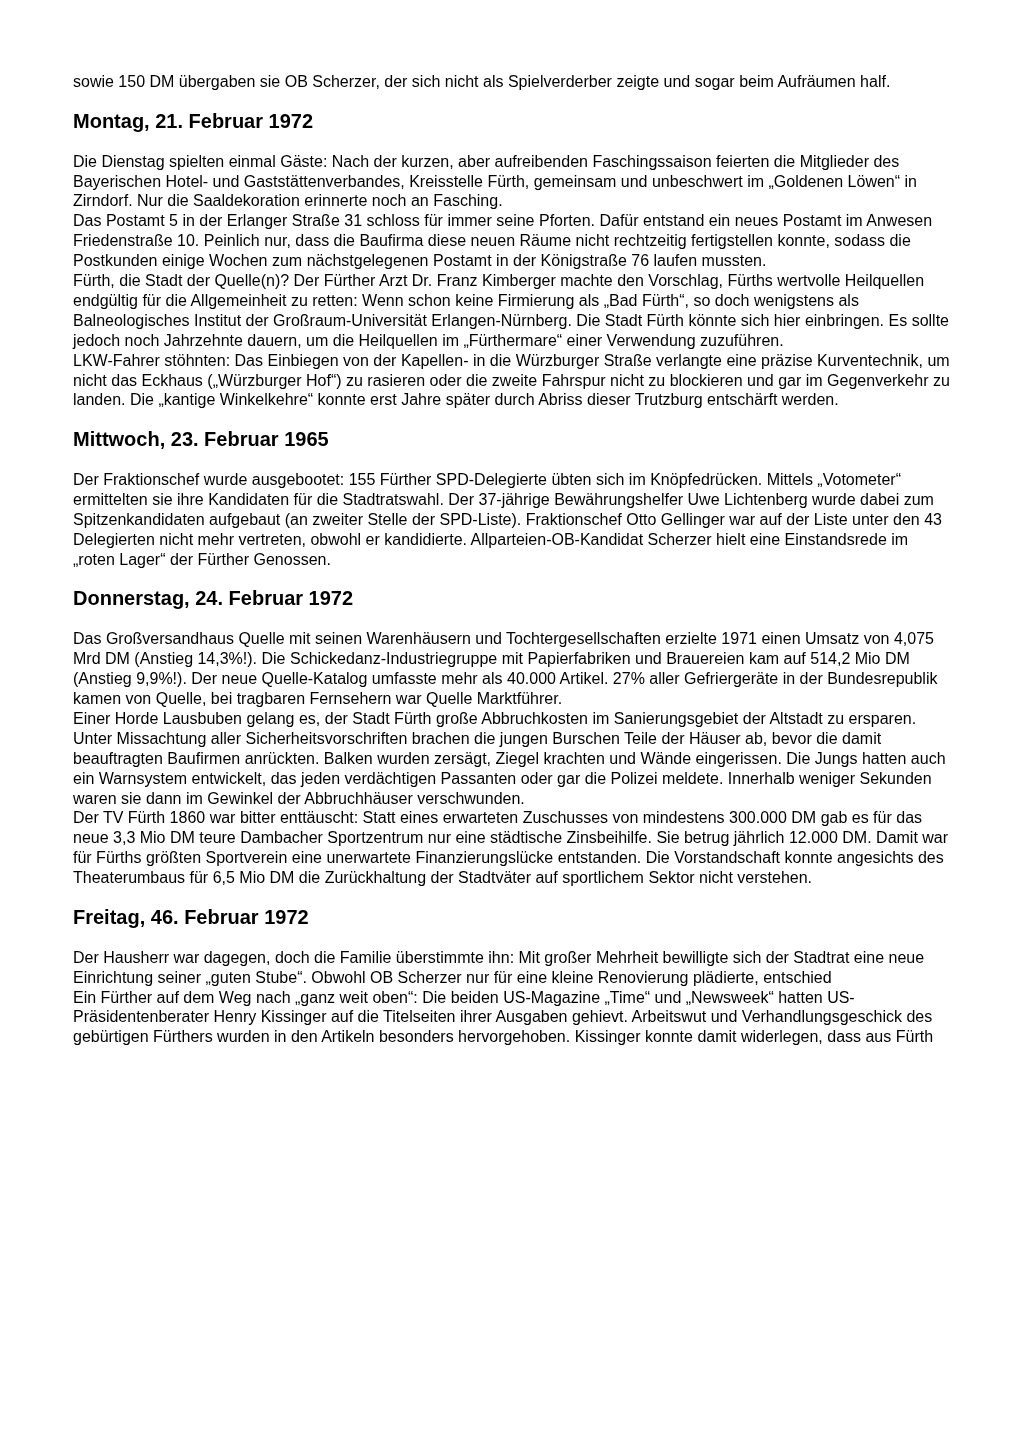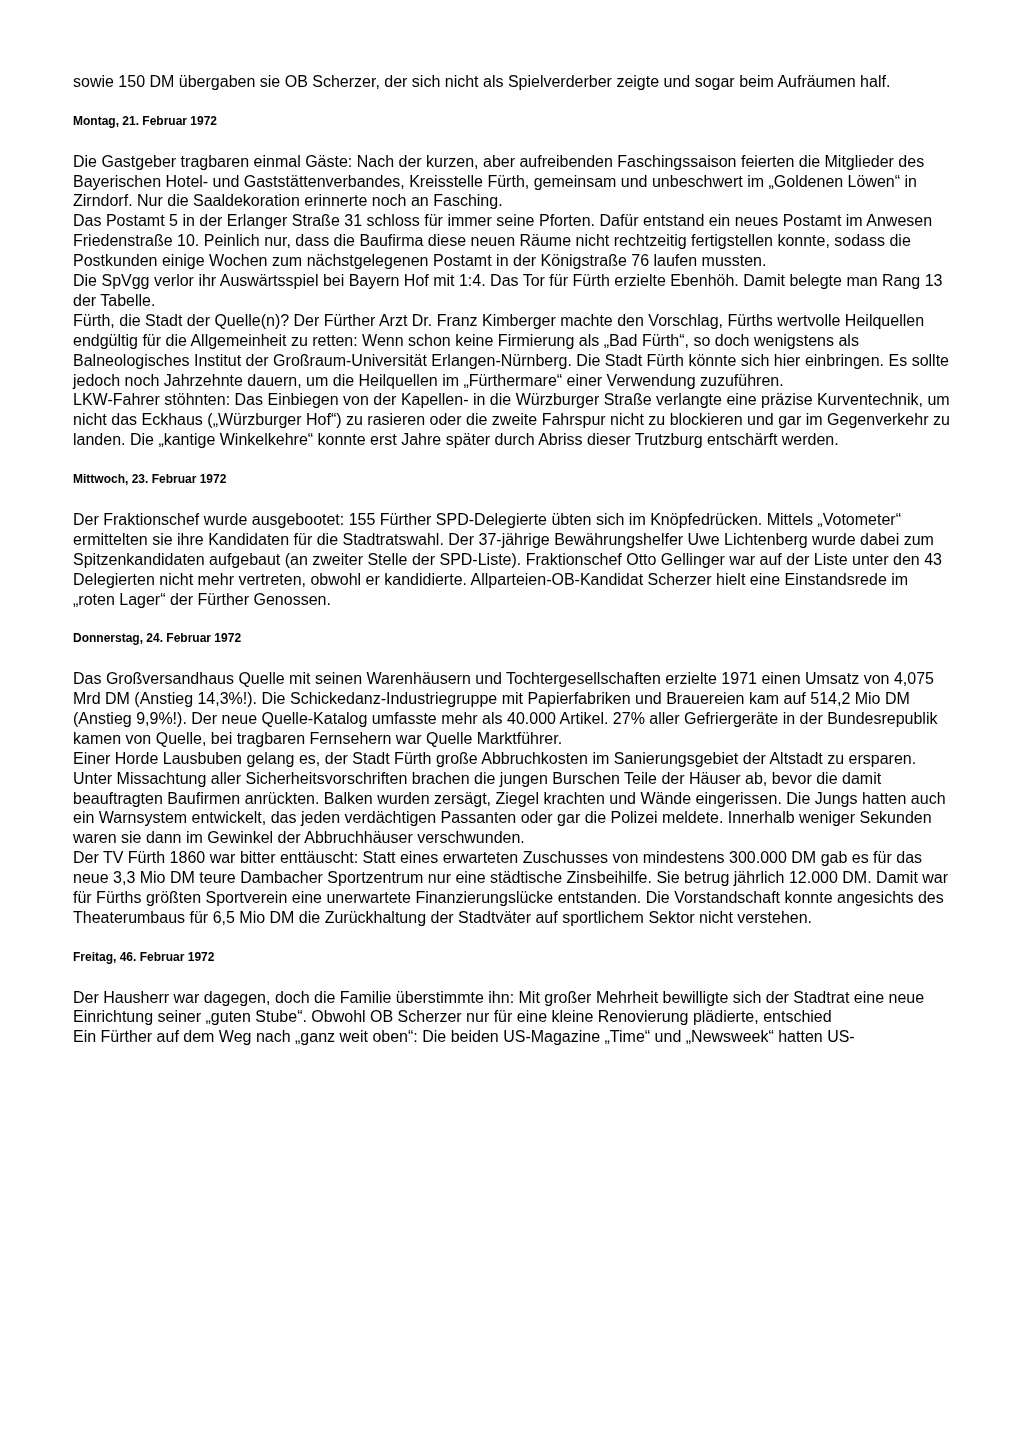--- a/index.html
+++ b/index.html
@@ -25,21 +25,21 @@
     font-size: 16px;
     line-height: 19.9px;
     text-align: left;
   }
   .para {
     margin: 0;
     padding: 0;
   }
   .heading {
     font-weight: bold;
-    font-size: 12px;
+    font-size: 20px;
     line-height: 19.9px;
     margin: 19.9px 0;
   }
   .page-number {
     position: absolute;
     top: 1380px;
     left: 0;
     width: 100%;
     text-align: center;
     font-family: "Liberation Serif", serif;
@@ -50,28 +50,27 @@
 </style>
 </head>
 <body>
 
 <div class="page">
   <div class="content">
 
     <p class="para">sowie 150 DM übergaben sie OB Scherzer, der sich nicht als Spielverderber zeigte und sogar beim Aufräumen half.</p>
 
     <div class="heading">Montag, 21. Februar 1972</div>
-    <p class="para">Die Gastgeber tragbaren einmal Gäste: Nach der kurzen, aber aufreibenden Faschingssaison feierten die Mitglieder des Bayerischen Hotel- und Gaststättenverbandes, Kreisstelle Fürth, gemeinsam und unbeschwert im „Goldenen Löwen“ in Zirndorf. Nur die Saaldekoration erinnerte noch an Fasching.</p>
+    <p class="para">Die Dienstag spielten einmal Gäste: Nach der kurzen, aber aufreibenden Faschingssaison feierten die Mitglieder des Bayerischen Hotel- und Gaststättenverbandes, Kreisstelle Fürth, gemeinsam und unbeschwert im „Goldenen Löwen“ in Zirndorf. Nur die Saaldekoration erinnerte noch an Fasching.</p>
     <p class="para">Das Postamt 5 in der Erlanger Straße 31 schloss für immer seine Pforten. Dafür entstand ein neues Postamt im Anwesen Friedenstraße 10. Peinlich nur, dass die Baufirma diese neuen Räume nicht rechtzeitig fertigstellen konnte, sodass die Postkunden einige Wochen zum nächstgelegenen Postamt in der Königstraße 76 laufen mussten.</p>
-    <p class="para">Die SpVgg verlor ihr Auswärtsspiel bei Bayern Hof mit 1:4. Das Tor für Fürth erzielte Ebenhöh. Damit belegte man Rang 13 der Tabelle.</p>
 
     <p class="para">Fürth, die Stadt der Quelle(n)? Der Fürther Arzt Dr. Franz Kimberger machte den Vorschlag, Fürths wertvolle Heilquellen endgültig für die Allgemeinheit zu retten: Wenn schon keine Firmierung als „Bad Fürth“, so doch wenigstens als Balneologisches Institut der Großraum-Universität Erlangen-Nürnberg. Die Stadt Fürth könnte sich hier einbringen. Es sollte jedoch noch Jahrzehnte dauern, um die Heilquellen im „Fürthermare“ einer Verwendung zuzuführen.</p>
     <p class="para">LKW-Fahrer stöhnten: Das Einbiegen von der Kapellen- in die Würzburger Straße verlangte eine präzise Kurventechnik, um nicht das Eckhaus („Würzburger Hof“) zu rasieren oder die zweite Fahrspur nicht zu blockieren und gar im Gegenverkehr zu landen. Die „kantige Winkelkehre“ konnte erst Jahre später durch Abriss dieser Trutzburg entschärft werden.</p>
 
-    <div class="heading">Mittwoch, 23. Februar 1972</div>
+    <div class="heading">Mittwoch, 23. Februar 1965</div>
     <p class="para">Der Fraktionschef wurde ausgebootet: 155 Fürther SPD-Delegierte übten sich im Knöpfedrücken. Mittels „Votometer“ ermittelten sie ihre Kandidaten für die Stadtratswahl. Der 37-jährige Bewährungshelfer Uwe Lichtenberg wurde dabei zum Spitzenkandidaten aufgebaut (an zweiter Stelle der SPD-Liste). Fraktionschef Otto Gellinger war auf der Liste unter den 43 Delegierten nicht mehr vertreten, obwohl er kandidierte. Allparteien-OB-Kandidat Scherzer hielt eine Einstandsrede im „roten Lager“ der Fürther Genossen.</p>
 
     <div class="heading">Donnerstag, 24. Februar 1972</div>
     <p class="para">Das Großversandhaus Quelle mit seinen Warenhäusern und Tochtergesellschaften erzielte 1971 einen Umsatz von 4,075 Mrd DM (Anstieg 14,3%!). Die Schickedanz-Industriegruppe mit Papierfabriken und Brauereien kam auf 514,2 Mio DM (Anstieg 9,9%!). Der neue Quelle-Katalog umfasste mehr als 40.000 Artikel. 27% aller Gefriergeräte in der Bundesrepublik kamen von Quelle, bei tragbaren Fernsehern war Quelle Marktführer.</p>
     <p class="para">Einer Horde Lausbuben gelang es, der Stadt Fürth große Abbruchkosten im Sanierungsgebiet der Altstadt zu ersparen. Unter Missachtung aller Sicherheitsvorschriften brachen die jungen Burschen Teile der Häuser ab, bevor die damit beauftragten Baufirmen anrückten. Balken wurden zersägt, Ziegel krachten und Wände eingerissen. Die Jungs hatten auch ein Warnsystem entwickelt, das jeden verdächtigen Passanten oder gar die Polizei meldete. Innerhalb weniger Sekunden waren sie dann im Gewinkel der Abbruchhäuser verschwunden.</p>
     <p class="para">Der TV Fürth 1860 war bitter enttäuscht: Statt eines erwarteten Zuschusses von mindestens 300.000 DM gab es für das neue 3,3 Mio DM teure Dambacher Sportzentrum nur eine städtische Zinsbeihilfe. Sie betrug jährlich 12.000 DM. Damit war für Fürths größten Sportverein eine unerwartete Finanzierungslücke entstanden. Die Vorstandschaft konnte angesichts des Theaterumbaus für 6,5 Mio DM die Zurückhaltung der Stadtväter auf sportlichem Sektor nicht verstehen.</p>
 
     <div class="heading">Freitag, 46. Februar 1972</div>
     <p class="para">Der Hausherr war dagegen, doch die Familie überstimmte ihn: Mit großer Mehrheit bewilligte sich der Stadtrat eine neue Einrichtung seiner „guten Stube“. Obwohl OB Scherzer nur für eine kleine Renovierung plädierte, entschied</p>
     <p class="para">Ein Fürther auf dem Weg nach „ganz weit oben“: Die beiden US-Magazine „Time“ und „Newsweek“ hatten US-Präsidentenberater Henry Kissinger auf die Titelseiten ihrer Ausgaben gehievt. Arbeitswut und Verhandlungsgeschick des gebürtigen Fürthers wurden in den Artikeln besonders hervorgehoben. Kissinger konnte damit widerlegen, dass aus Fürth nie etwas Gescheites kommt!</p>

